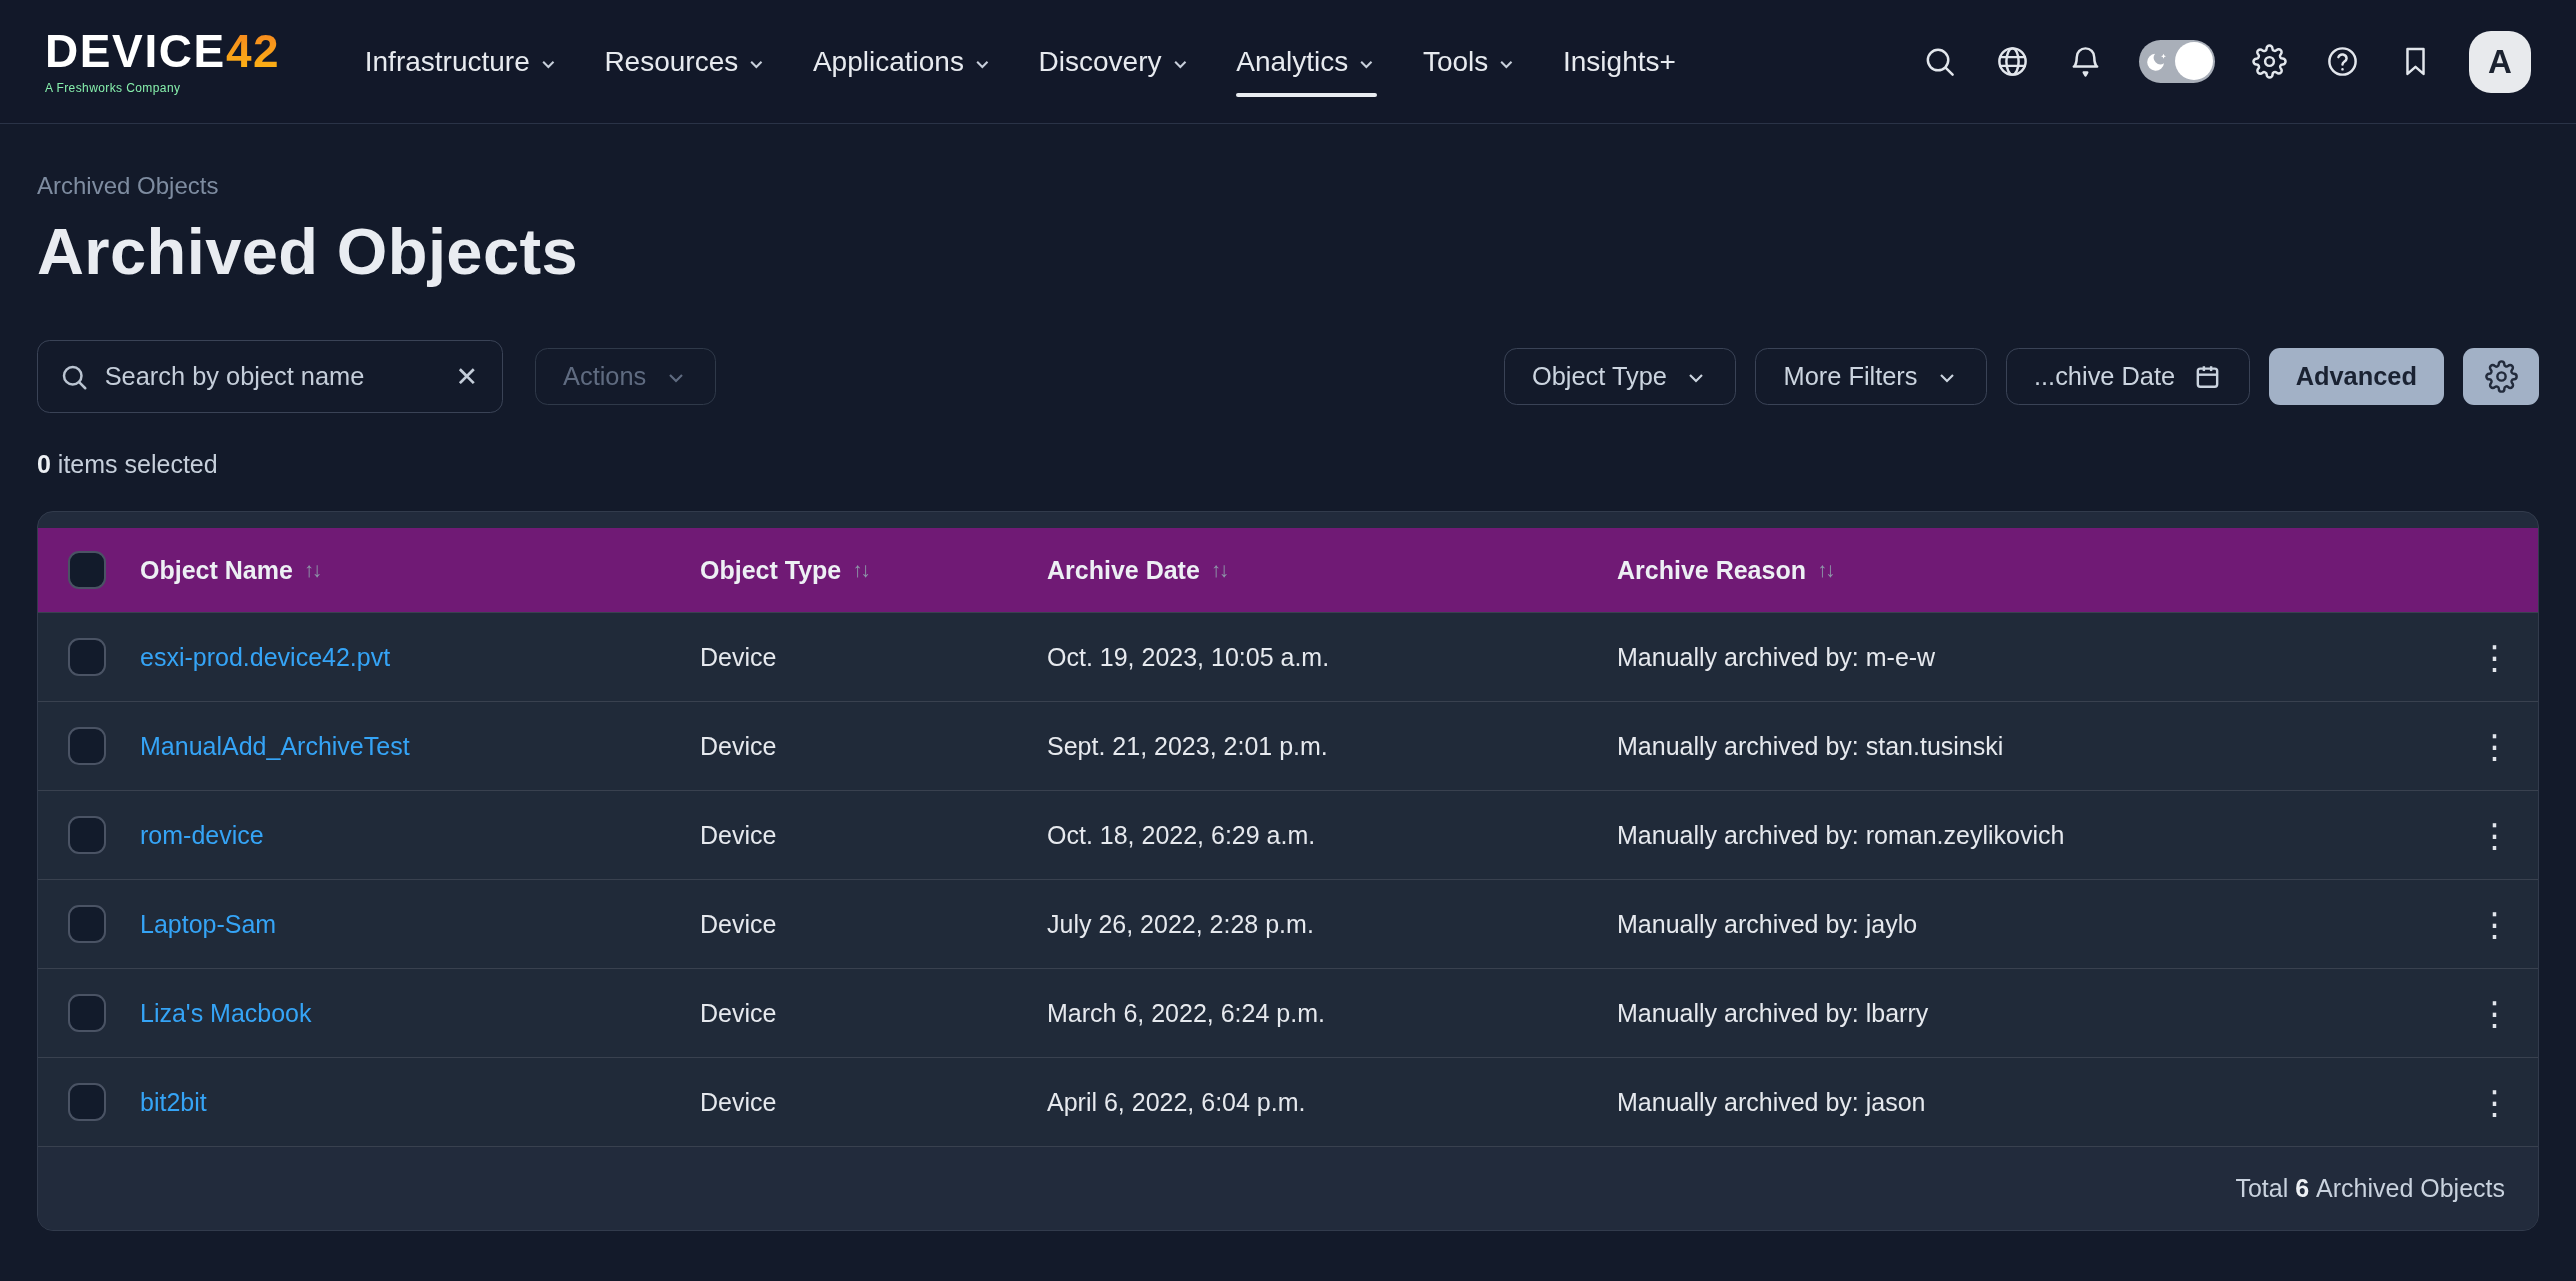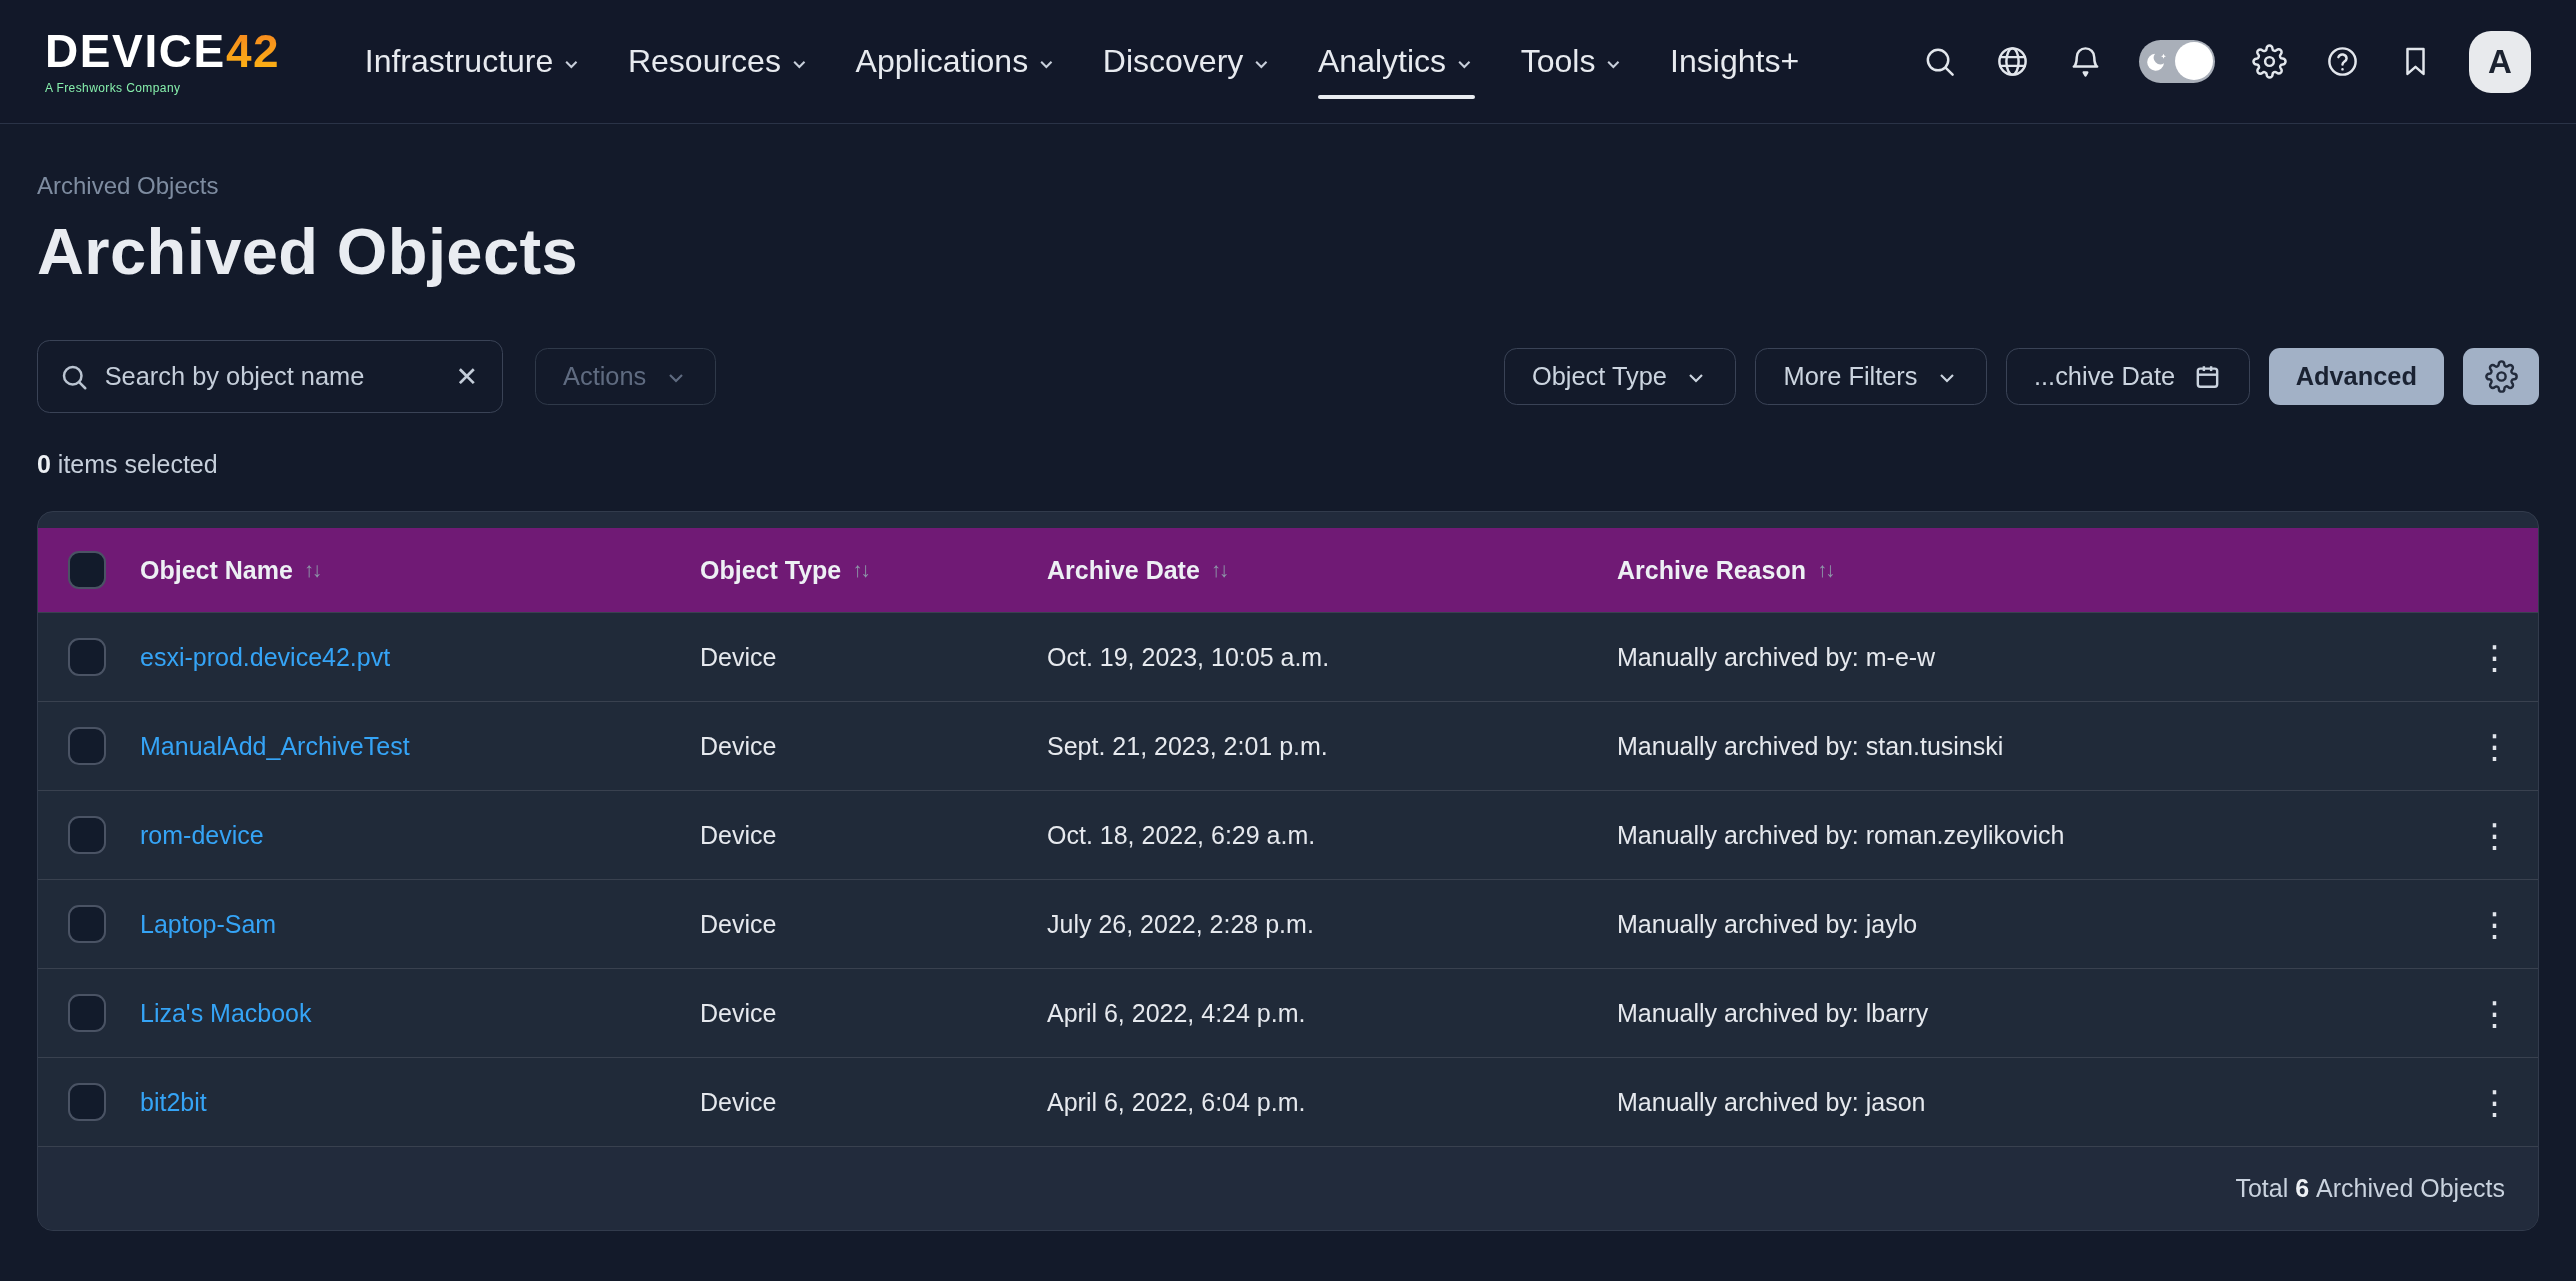--- a/index.html
+++ b/index.html
@@ -22,21 +22,21 @@
   .logo-white { color:#FFFFFF; }
   .logo-accent {
     background:linear-gradient(180deg,#F58220 0%,#FDB913 100%);
     -webkit-background-clip:text; background-clip:text; color:transparent;
   }
   .logo-tagline { font-size:12px; color:#86efac; margin-top:6.4px; letter-spacing:0.4px; }
 
   .primary-nav { display:flex; align-items:center; gap:11px; }
   .nav-item {
     position:relative; display:flex; align-items:center; gap:8px;
-    padding:14.3px 17.5px; font-size:32px; color:#E7EAEF; cursor:pointer; white-space:nowrap;
+    padding:14.3px 17.5px; font-size:28px; color:#E7EAEF; cursor:pointer; white-space:nowrap;
   }
   .nav-item .chev { width:20.7px; height:20.7px; stroke:#C7CEDA; stroke-width:2.4; fill:none; margin-top:4.8px; }
   .nav-item.active::after {
     content:""; position:absolute; left:17.5px; right:17.5px; bottom:-4.8px;
     height:4px; background:#E9ECF1; border-radius:2.4px;
   }
 
   .nav-right { margin-left:auto; display:flex; align-items:center; gap:35px; }
   .icon-btn { width:38px; height:38px; color:#E2E6EC; cursor:pointer; display:flex; align-items:center; justify-content:center; }
   .icon-btn svg { width:35px; height:35px; stroke:currentColor; stroke-width:1.7; fill:none; stroke-linecap:round; stroke-linejoin:round; }
@@ -363,21 +363,21 @@
           <span class="kebab">⋮</span>
         </div>
   </div>
 
   <div class="trow">
     <div>
           <span class="checkbox"></span>
         </div>
     <div><a class="link">Liza's Macbook</a></div>
     <div>Device</div>
-    <div>April 6, 2022, 4:24 p.m.</div>
+    <div>March 6, 2022, 6:24 p.m.</div>
     <div>Manually archived by: lbarry</div>
     <div class="kebab-cell">
           <span class="kebab">⋮</span>
         </div>
   </div>
 
   <div class="trow">
     <div>
           <span class="checkbox"></span>
         </div>

